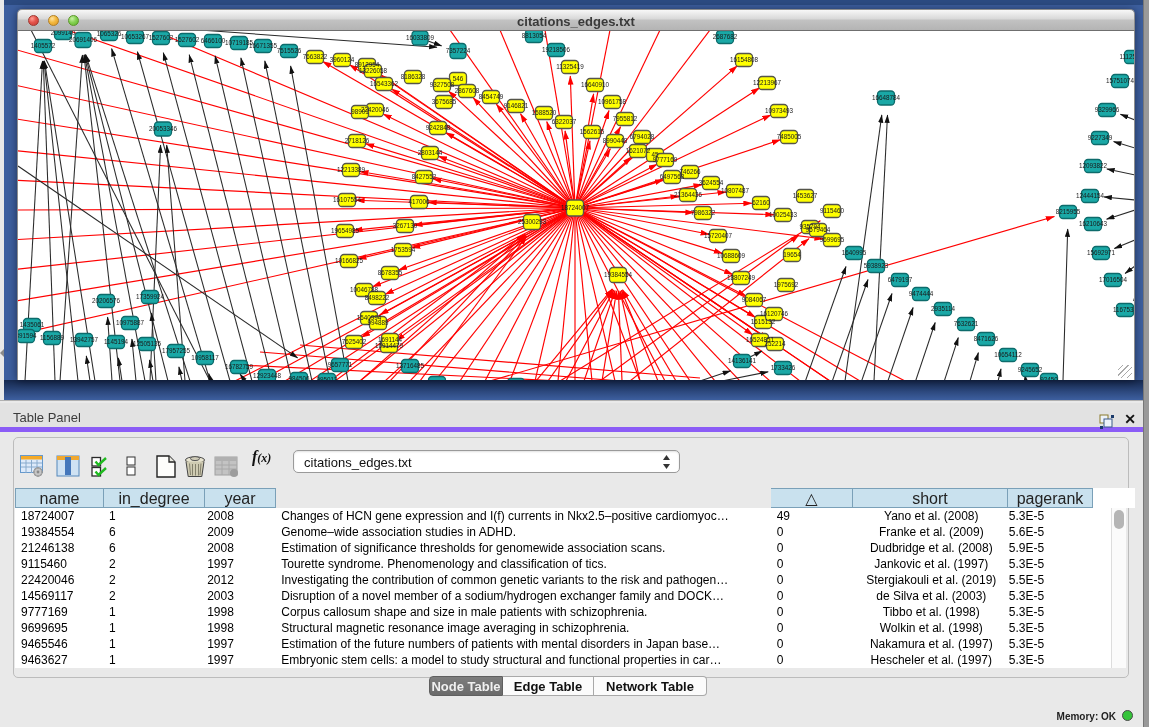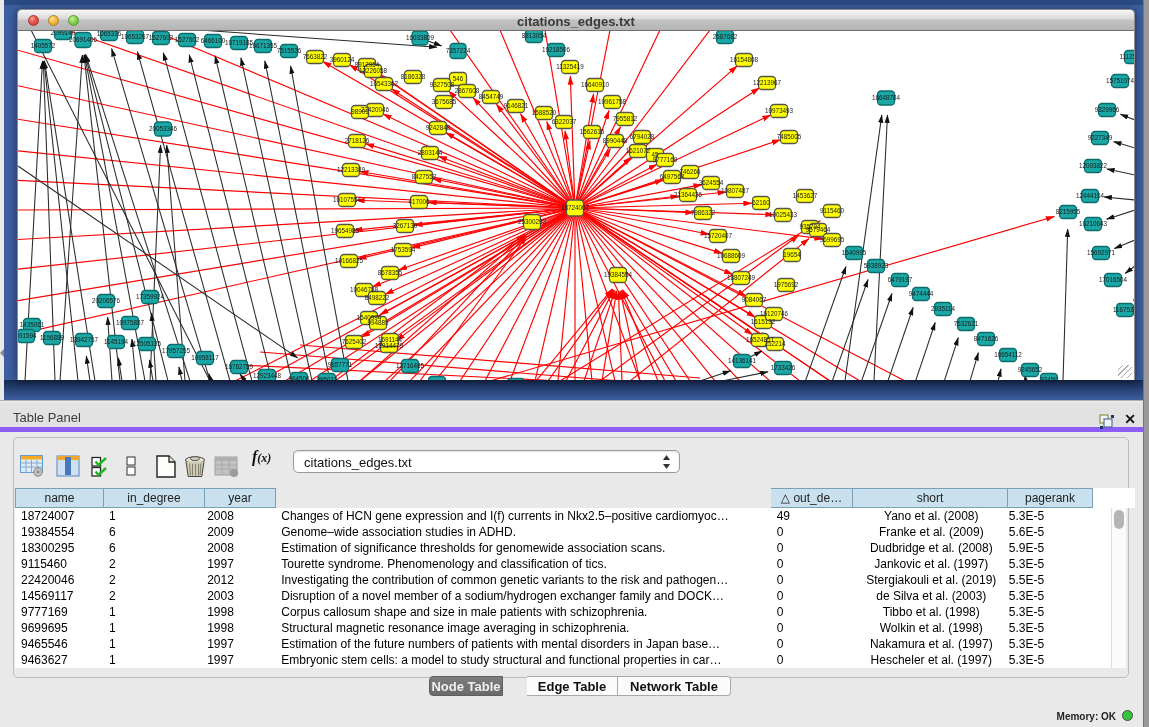--- a/index.html
+++ b/index.html
@@ -33,33 +33,33 @@
 #pfloat { position:absolute; right:28px; top:11px; }
 #pclose { position:absolute; right:7px; top:8px; font-size:14px; font-weight:bold; color:#111; }
 #pane { position:absolute; left:13px; top:24px; width:1116px; height:241px; background:#e9e9e9; border:1px solid #bcbcbc; border-radius:5px;margin-top:12px; }
 
 #tbar { position:absolute; left:4px; top:8px; height:30px; width:1100px; }
 .ticon { position:absolute; top:9px; }
 #combo { position:absolute; left:275px; top:4px; width:387px; height:23px; background:#fff; border:1px solid #9a9a9a; border-radius:5px; box-shadow:inset 0 1px 2px rgba(0,0,0,.12); }
 #combo .t { position:absolute; left:10px; top:4px; font-size:13px; color:#111; }
 
 #thead { position:absolute; left:1px; top:50px; height:20px; width:1078px; }
-#thead div { position:absolute; top:0; height:20px; background:#c9e1ee; border:1px solid #7aa0b8; border-left:none; font-size:12px; color:#222; text-align:center; line-height:19px; }
+#thead div { position:absolute; top:0; height:20px; background:#c9e1ee; border:1px solid #7aa0b8; border-left:none; font-size:16px; color:#222; text-align:center; line-height:19px; }
 #tbody { position:absolute; left:1px; top:70px; width:1104px; height:160px; background:#fff; overflow:hidden; }
 #tbody table { border-collapse:collapse; width:100%; table-layout:fixed; }
 #tbody td { font-size:12px; color:#000; height:16px; line-height:16px; padding:0; white-space:nowrap; overflow:hidden; }
 #tbody .c0 { padding-left:6px; } #tbody .c1 { padding-left:5px; } #tbody .c2 { padding-left:2px; }
 #tbody .c3 { padding-left:5px; } #tbody .c4 { padding-left:5px; } #tbody .c5 { text-align:center; }
 #tbody .c6 { padding-left:0px; }
 #vsb { position:absolute; right:2px; top:70px; width:15px; height:160px; background:#fbfbfb; border-left:1px solid #ddd; }
 #vsb .th { position:absolute; left:2px; top:2px; width:10px; height:19px; background:#b5b5b5; border-radius:5px; }
 
 #tabs { position:absolute; left:429px; top:275px; height:20px; display:flex; font-size:13px; font-weight:bold; }
 #tabs div { height:20px; line-height:19px; text-align:center; background:#fbfbfb; border:1px solid #a9a9a9; border-left:none; color:#111; }
-#tabs div:nth-child(1) { width:74px; } #tabs div:nth-child(2) { width:91px;margin-left:24px; } #tabs div:nth-child(3) { width:113px; }
+#tabs div:nth-child(1) { width:74px; } #tabs div:nth-child(2) { width:91px; } #tabs div:nth-child(3) { width:113px; }
 #tabs div:first-child { background:linear-gradient(#7d7d7d,#6a6a6a); color:#f0f0f0; border:1px solid #5f5f5f; border-radius:4px 0 0 4px; }
 #tabs div:last-child { border-radius:0 4px 4px 0; }
 
 #status { position:absolute; left:0; top:300px; width:1143px; height:27px; }
 #status .t { position:absolute; right:27px; top:10px; font-size:10px; font-weight:bold; color:#222; }
 #status .led { position:absolute; right:10px; top:9px; width:11px; height:11px; border-radius:50%; background:#35c43a; border:1px solid #4a4a4a; }
 </style></head>
 <body>
 <div id="stage">
 <div id="leftstrip"></div>
@@ -638,21 +638,21 @@
 <tr>
                 <td class="c0">19384554</td>
                 <td class="c1">6</td>
                 <td class="c2">2009</td>
                 <td class="c3">Genome–wide association studies in ADHD.</td>
                 <td class="c4">0</td>
                 <td class="c5">Franke et al. (2009)</td>
                 <td class="c6">5.6E-5</td>
               </tr>
 <tr>
-                <td class="c0">18300295</td>
+                <td class="c0">21246138</td>
                 <td class="c1">6</td>
                 <td class="c2">2008</td>
                 <td class="c3">Estimation of significance thresholds for genomewide association scans.</td>
                 <td class="c4">0</td>
                 <td class="c5">Dudbridge et al. (2008)</td>
                 <td class="c6">5.9E-5</td>
               </tr>
 <tr>
                 <td class="c0">9115460</td>
                 <td class="c1">2</td>

